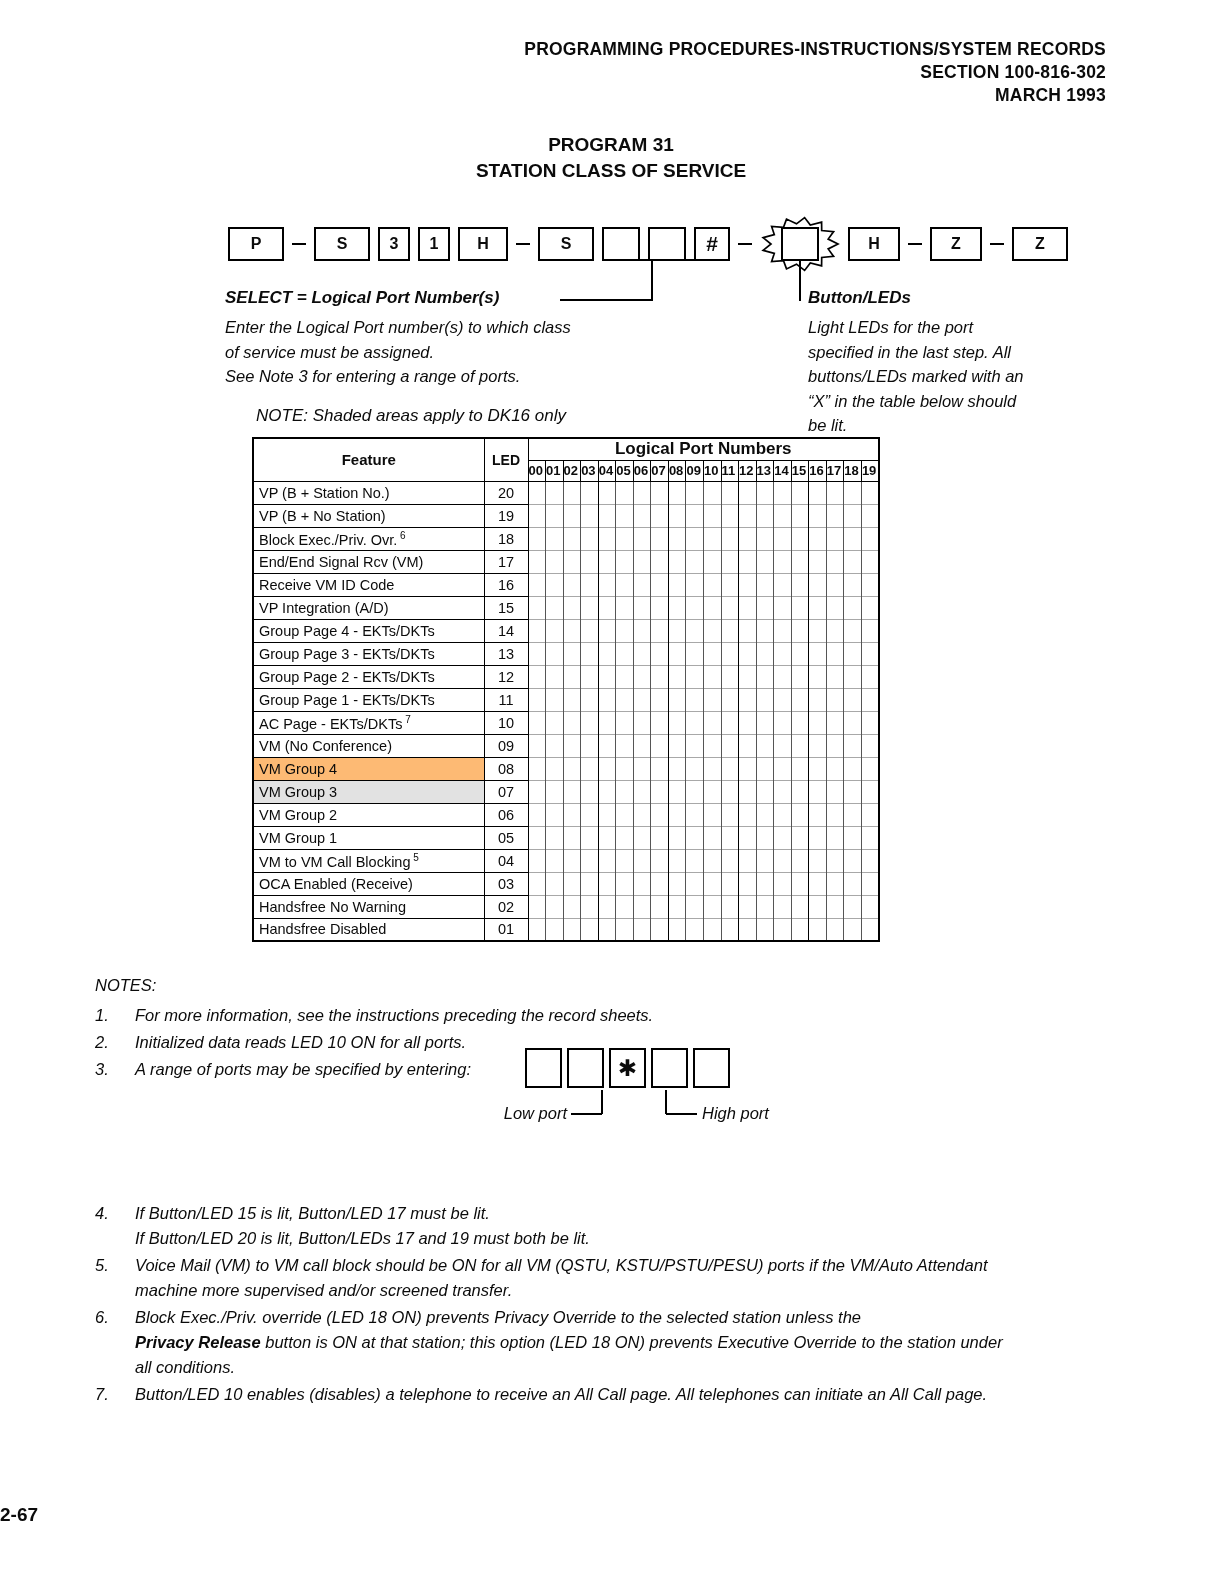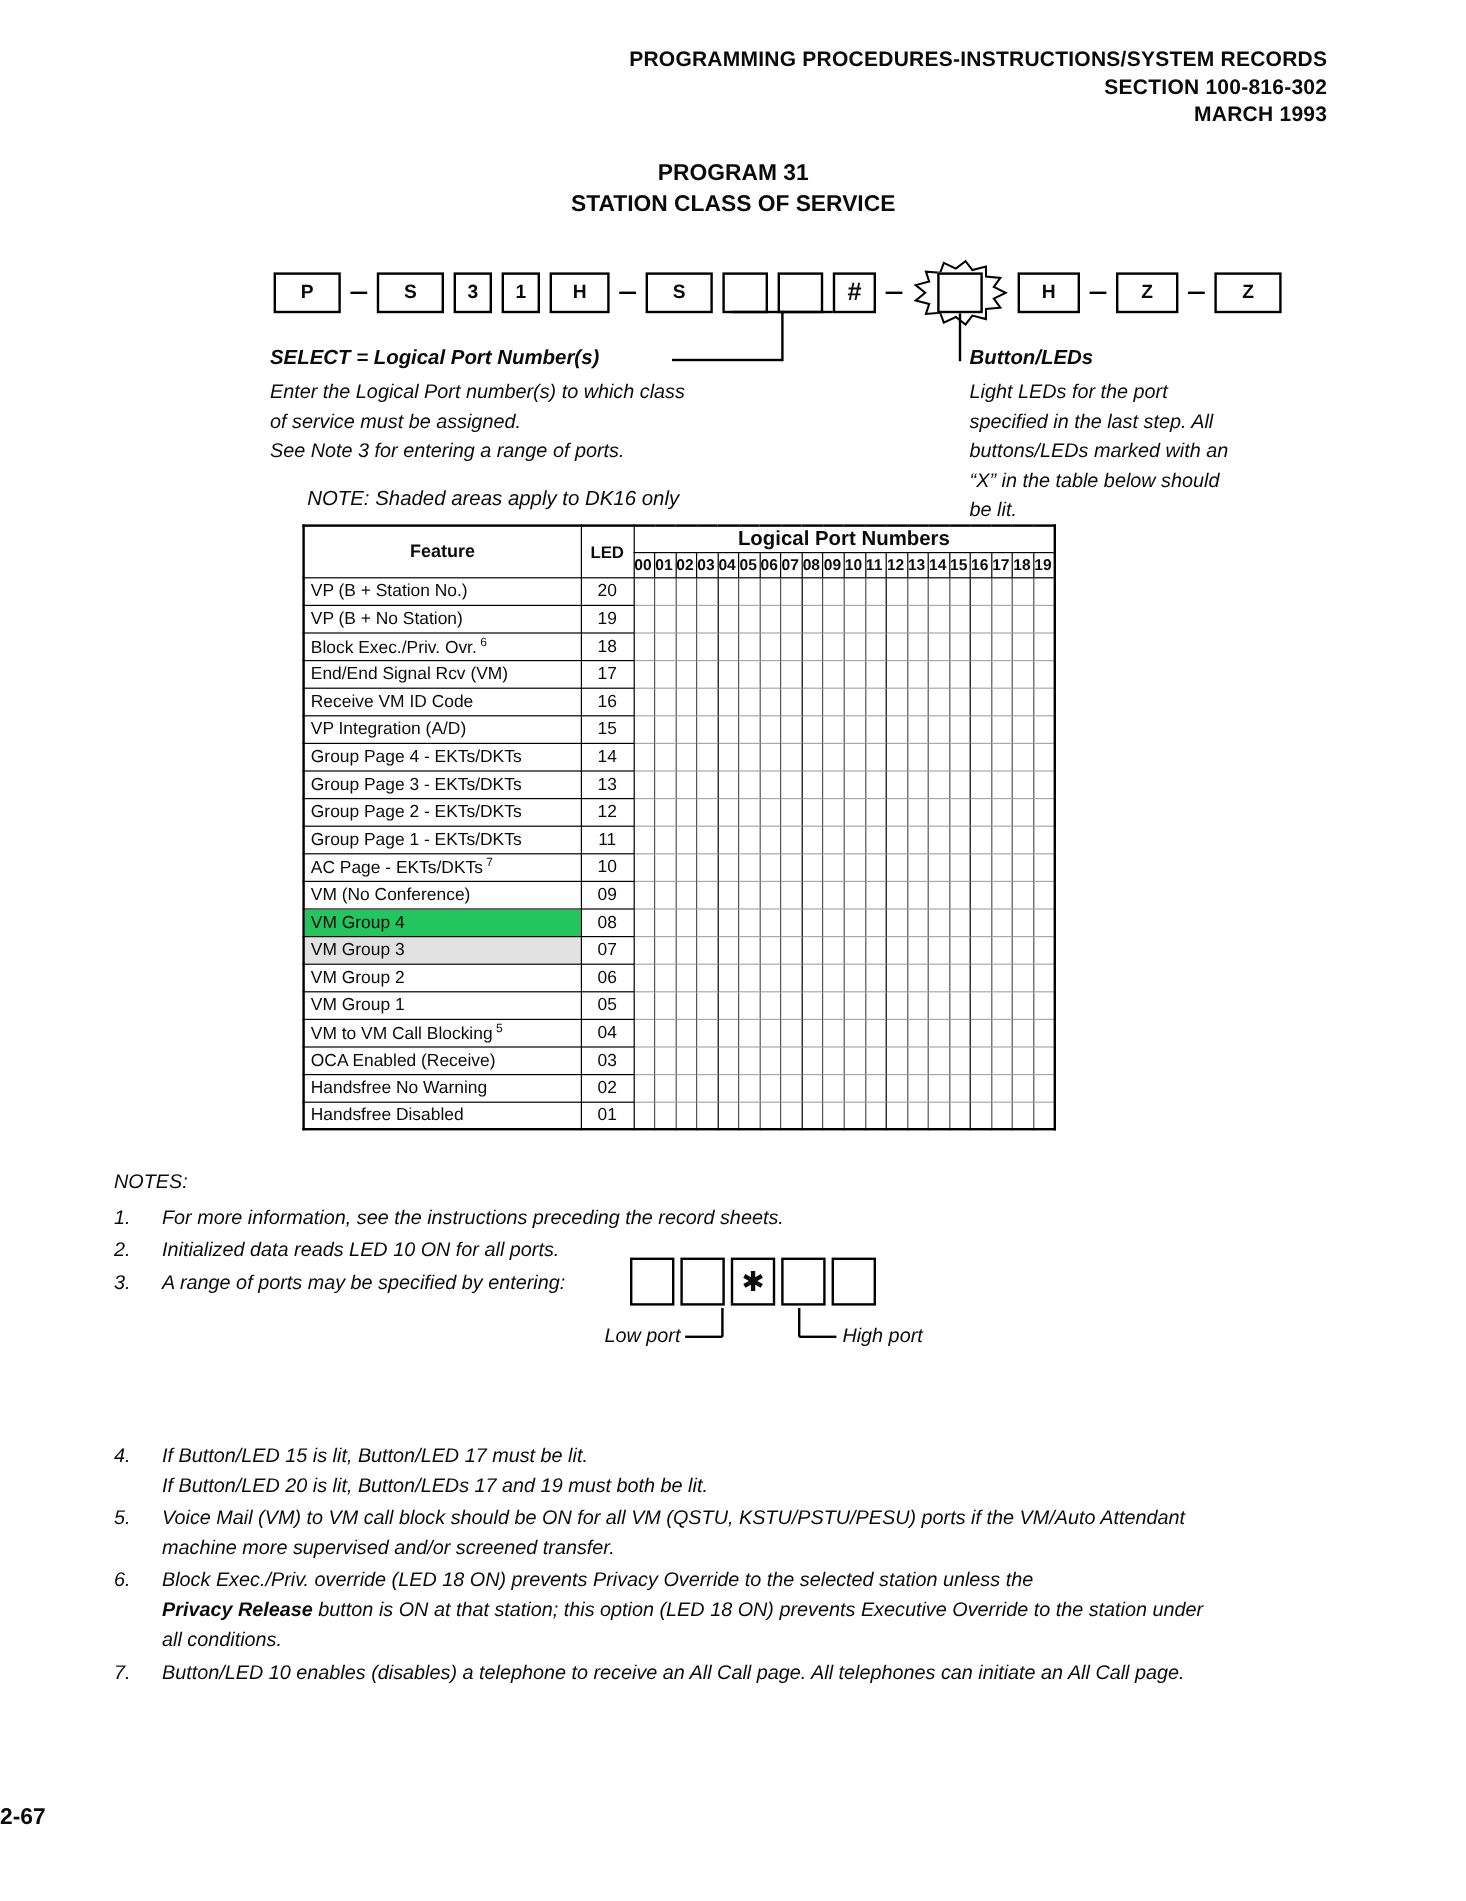--- a/index.html
+++ b/index.html
@@ -462,21 +462,21 @@
           <td class="port-cell"></td>
           <td class="port-cell"></td>
           <td class="port-cell"></td>
           <td class="port-cell group-end"></td>
           <td class="port-cell"></td>
           <td class="port-cell"></td>
           <td class="port-cell"></td>
           <td class="port-cell"></td>
         </tr>
         <tr>
-          <td class="feature-cell" style="background: #22c55e;">VM Group 4</td>
+          <td class="feature-cell" style="background: #fdba74;">VM Group 4</td>
           <td class="led-cell">08</td>
           <td class="port-cell"></td>
           <td class="port-cell"></td>
           <td class="port-cell"></td>
           <td class="port-cell group-end"></td>
           <td class="port-cell"></td>
           <td class="port-cell"></td>
           <td class="port-cell"></td>
           <td class="port-cell group-end"></td>
           <td class="port-cell"></td>

